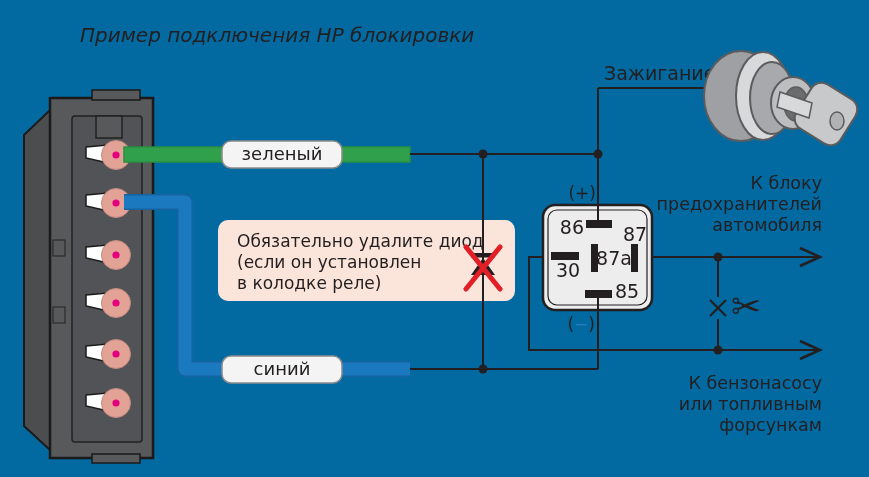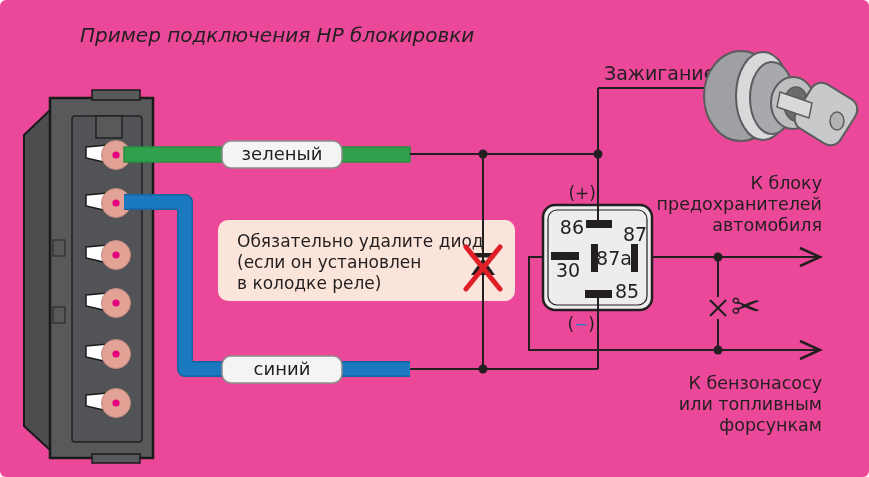--- a/index.html
+++ b/index.html
@@ -1,16 +1,16 @@
 <!DOCTYPE html>
 <html><head>
 <meta charset="utf-8">
 <style>
   html,body{margin:0;padding:0;background:#ffffff;}
-  .stage{position:relative;width:869px;height:477px;background:#ec4899;overflow:hidden;border-radius:6px;}
+  .stage{position:relative;width:869px;height:477px;background:#0369a1;overflow:hidden;}
   svg text{font-family:"DejaVu Sans","Liberation Sans",sans-serif;fill:#231F20;}
   .title{font-size:20px;font-style:italic;}
   .wirelabel{font-size:18px;text-anchor:middle;}
   .note-line{font-size:17px;}
   .pin-label{font-size:19px;}
   .dest{font-size:17.5px;text-anchor:end;}
   .ign{font-size:19px;}
   .polarity{font-size:17px;text-anchor:end;}
   .scissors{font-size:36px;}
 </style>

